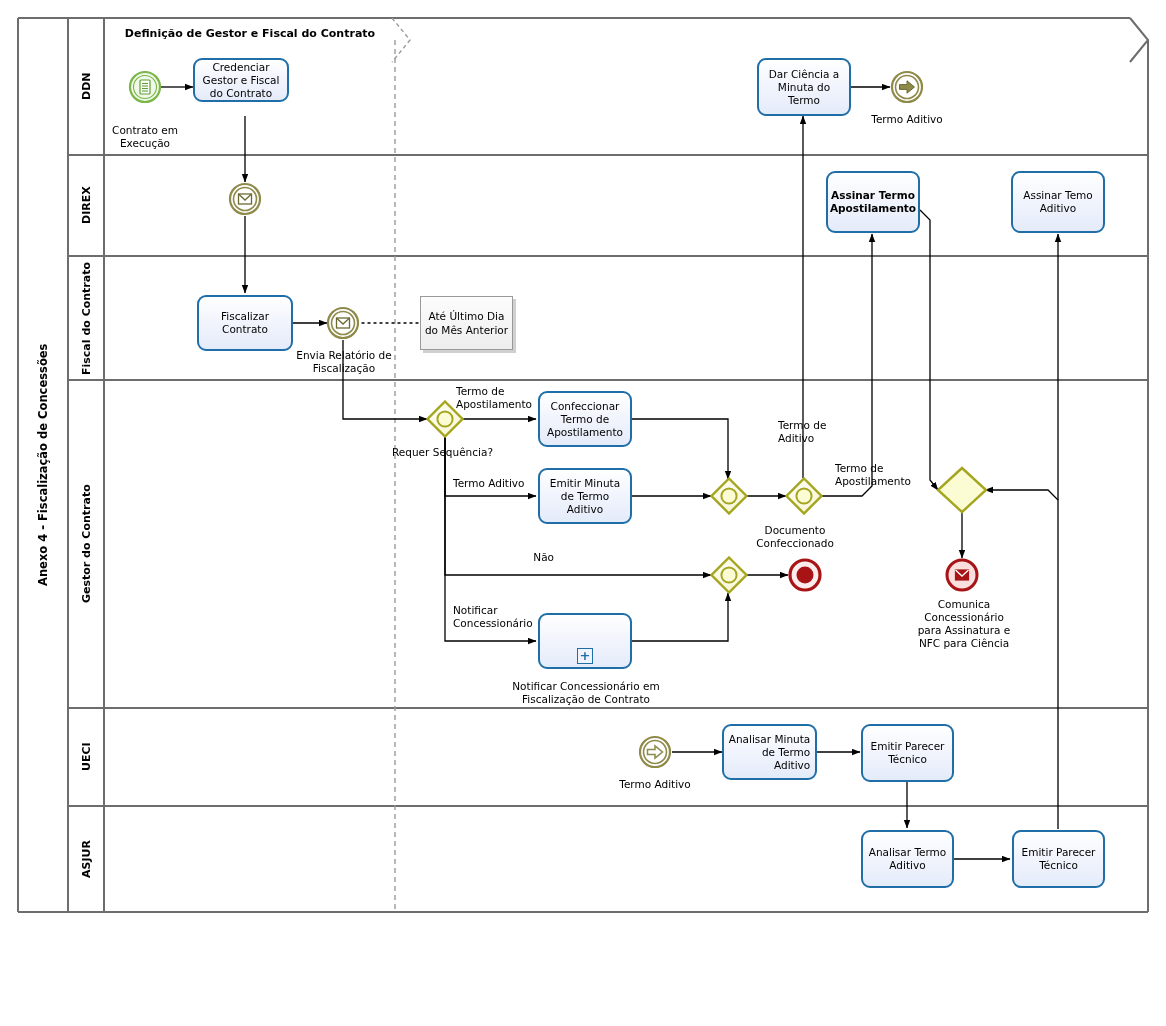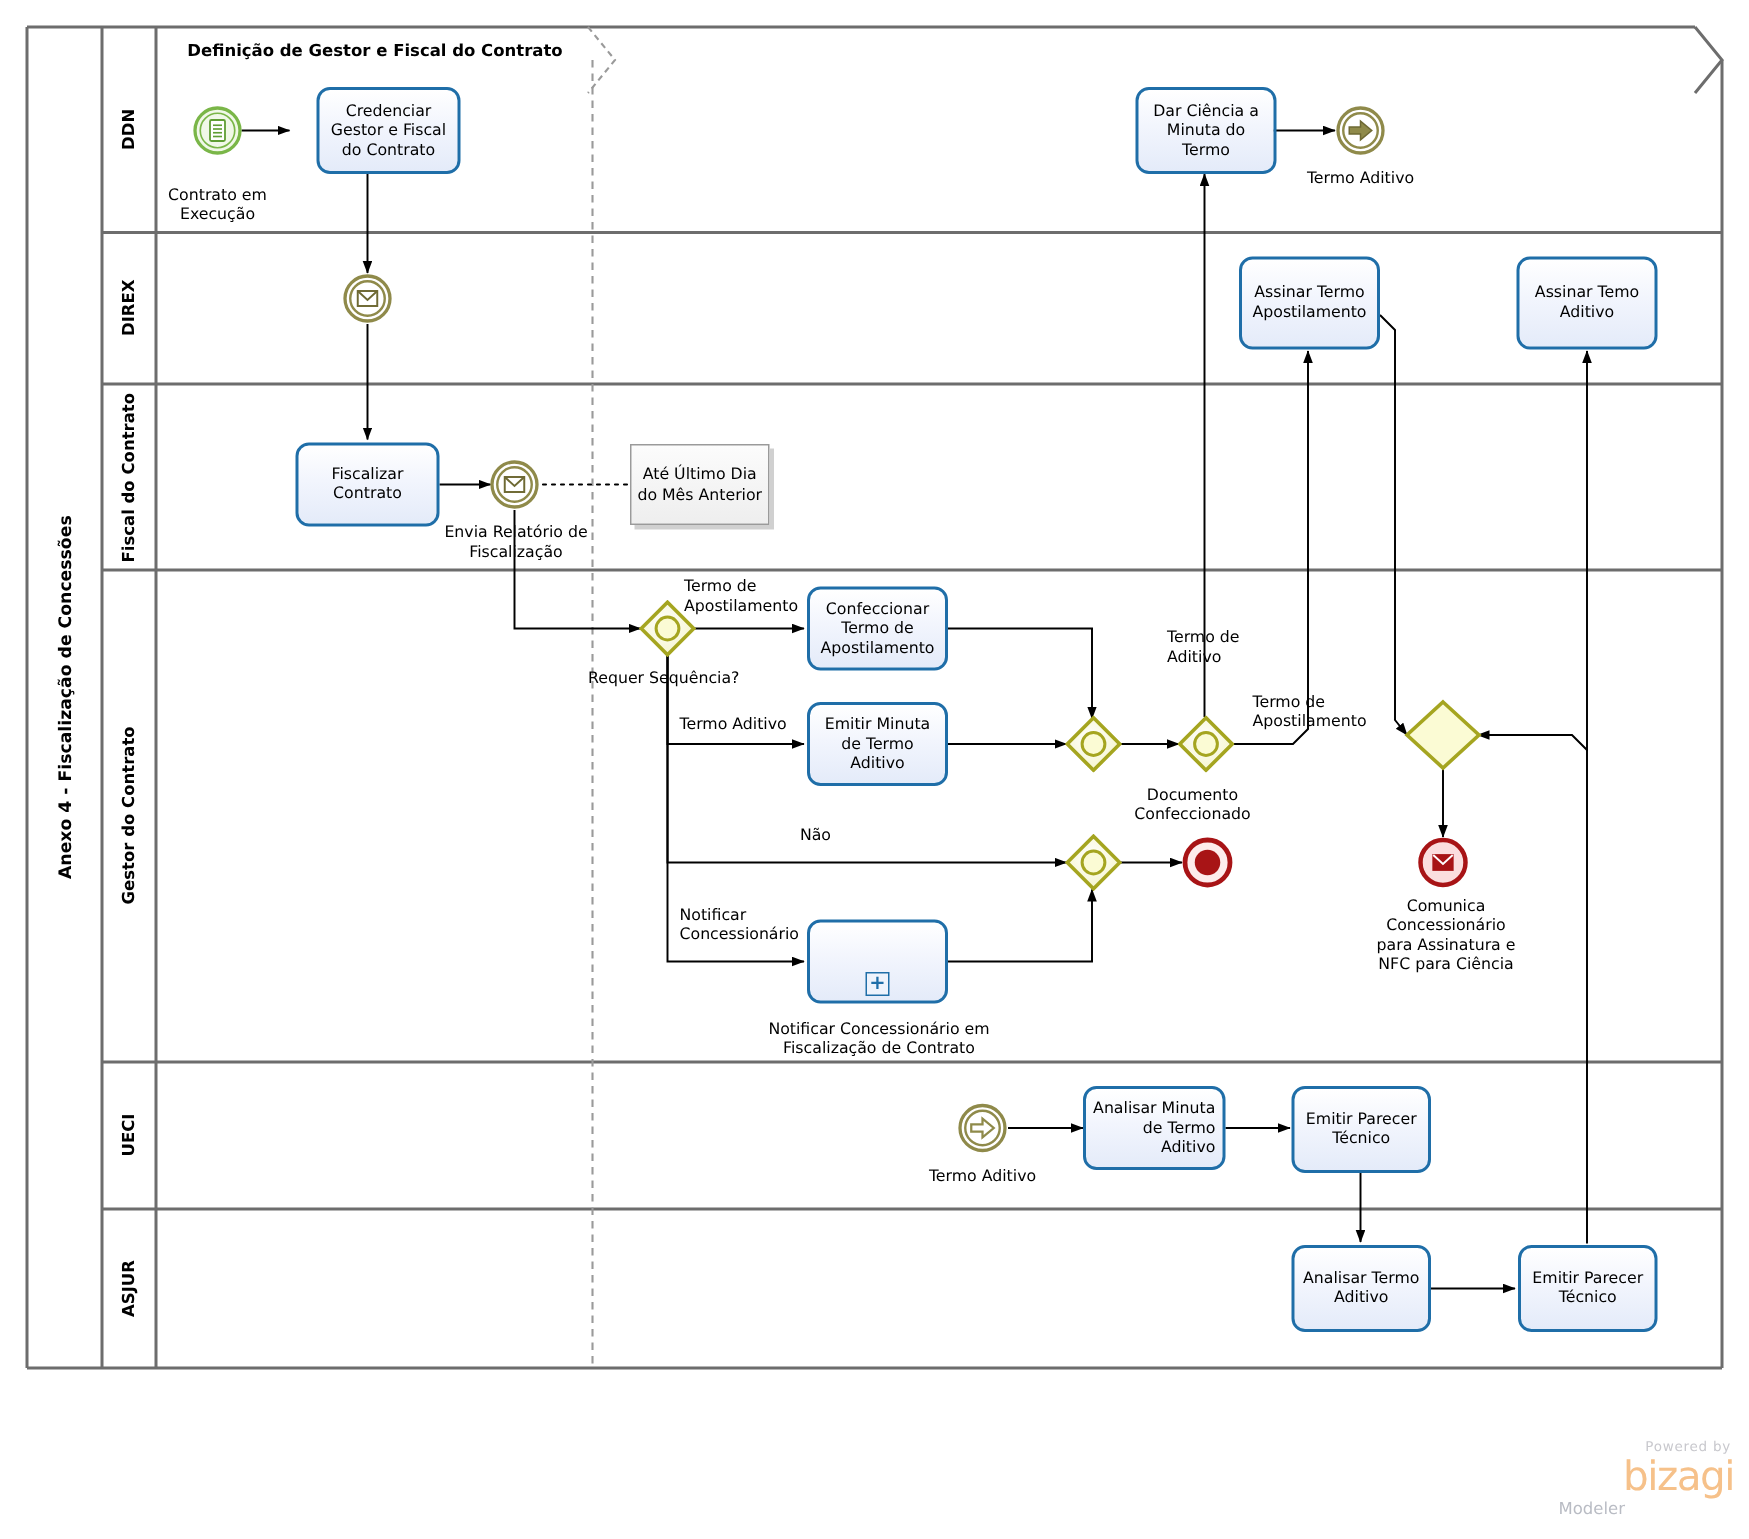--- a/index.html
+++ b/index.html
@@ -313,21 +313,21 @@
       <circle cx="19" cy="19" r="7.6" fill="#fbfbd4" stroke="#a5a520" stroke-width="2"></circle>
     </svg>
   </div>
 
   <div class="gw" style="left:936px;top:466px;width:52px;height:48px;">
     <svg width="52" height="48" viewBox="0 0 52 48">
       <polygon points="26,2 50,24 26,46 2,24" fill="#fbfbd4" stroke="#a5a520" stroke-width="2.4"></polygon>
     </svg>
   </div>
 
-  <div class="task" style="left:211px;top:58px;width:96px;height:58px;white-space:pre-line;">Credenciar
+  <div class="task" style="left:193px;top:58px;width:96px;height:44px;white-space:pre-line;">Credenciar
 Gestor e Fiscal
 do Contrato</div>
 
   <div class="task" style="left:197px;top:295px;width:96px;height:56px;white-space:pre-line;">Fiscalizar
 Contrato</div>
 
   <div class="task" style="left:538px;top:391px;width:94px;height:56px;white-space:pre-line;">Confeccionar
 Termo de
 Apostilamento</div>
 
@@ -338,21 +338,21 @@
   <div class="task sub" style="left:538px;top:613px;width:94px;height:56px;">
     <span class="sub-marker">+</span>
   </div>
   <div class="ev-label" style="left:500px;top:680px;width:172px;">Notificar Concessionário em
 Fiscalização de Contrato</div>
 
   <div class="task" style="left:757px;top:58px;width:94px;height:58px;white-space:pre-line;">Dar Ciência a
 Minuta do
 Termo</div>
 
-  <div class="task" style="left:826px;top:171px;width:94px;height:62px;white-space:pre-line;">Assinar Termo
+  <div class="task" style="left:826px;top:171px;width:94px;height:62px;white-space:pre-line;font-weight:bold;">Assinar Termo
 Apostilamento</div>
 
   <div class="task" style="left:1011px;top:171px;width:94px;height:62px;white-space:pre-line;">Assinar Temo
 Aditivo</div>
 
   <div class="task" style="left:722px;top:724px;width:95px;height:56px;white-space:pre-line;text-align:right;">Analisar Minuta
 de Termo
 Aditivo</div>
 
   <div class="task" style="left:861px;top:724px;width:93px;height:58px;white-space:pre-line;">Emitir Parecer
@@ -371,19 +371,14 @@
   <div class="flow-label" style="left:453px;top:604px;width:92px;">Notificar
 Concessionário</div>
   <div class="flow-label" style="left:778px;top:419px;width:80px;">Termo de
 Aditivo</div>
   <div class="flow-label" style="left:835px;top:462px;width:96px;">Termo de
 Apostilamento</div>
 
   <div class="annot" style="left:420px;top:296px;width:93px;height:54px;white-space:pre-line;">Até Último Dia
 do Mês Anterior</div>
 
-  <div id="logo">
-    <div class="logo-powered">Powered by</div>
-    <div class="logo-bizagi">bizagi</div>
-    <div class="logo-modeler">Modeler</div>
-  </div>
 
 </div>
 
 </body></html>

